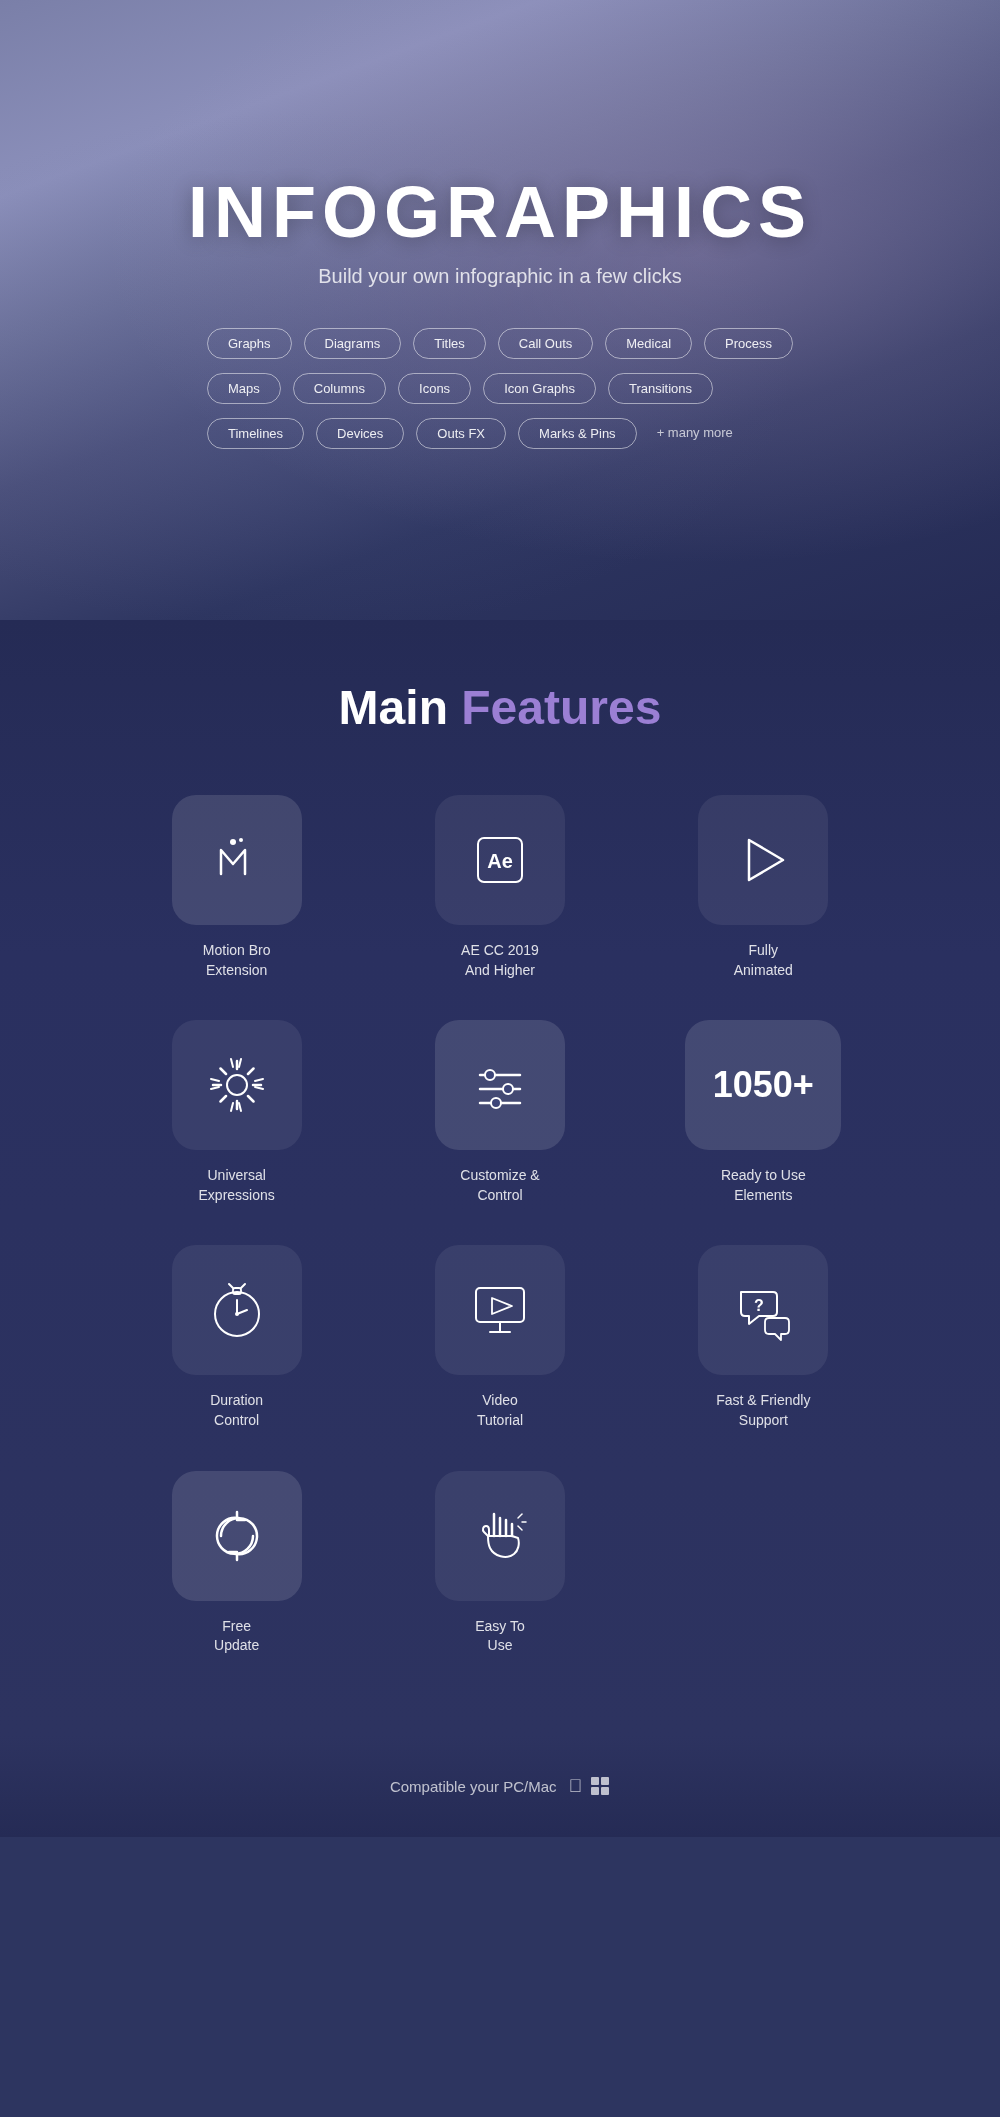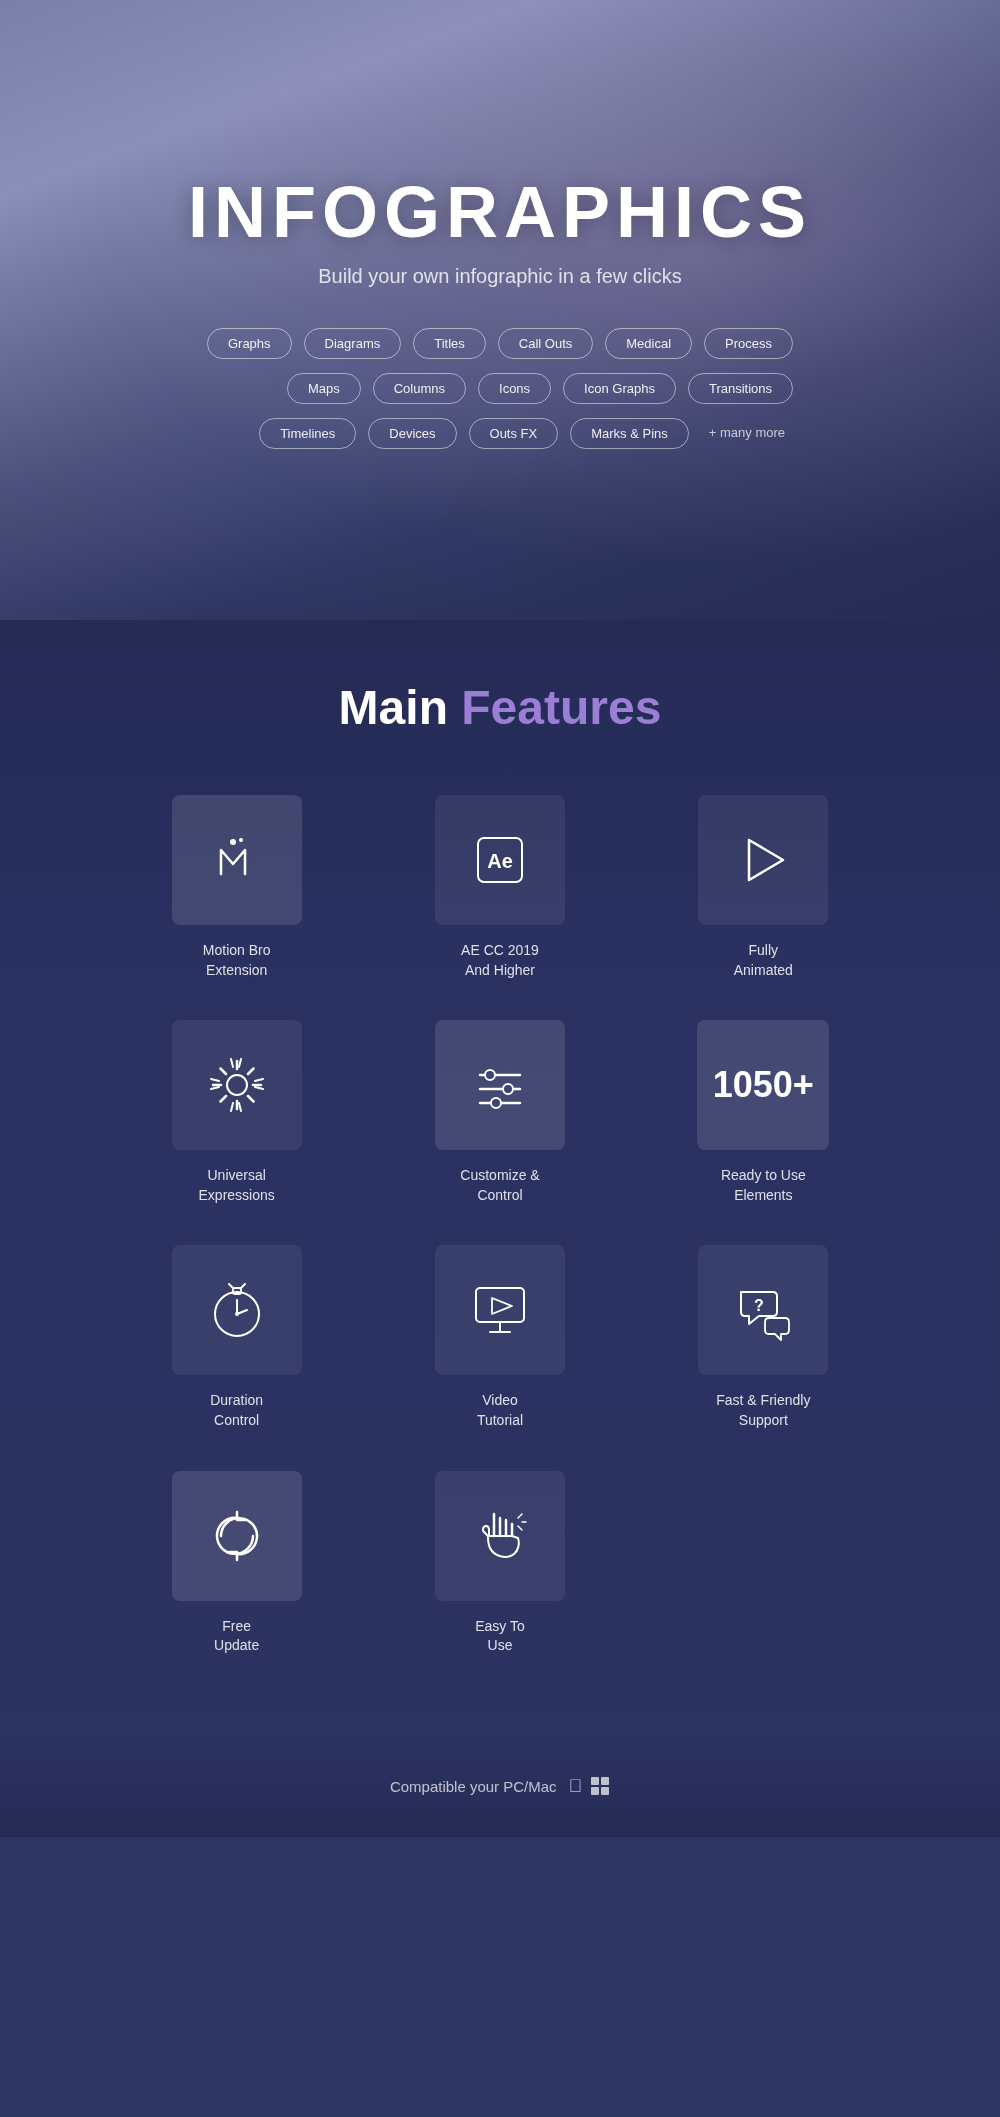--- a/index.html
+++ b/index.html
@@ -52,21 +52,21 @@
       z-index: 1;
     }
 
     
     .tags-section {
       margin-top: 40px;
       position: relative;
       z-index: 1;
       display: flex;
       flex-direction: column;
-      align-items: flex-end;
+      align-items: flex-start;
       gap: 14px;
     }
 
     .tags-row {
       display: flex;
       gap: 12px;
       flex-wrap: wrap;
       justify-content: center;
     }
 
@@ -120,21 +120,21 @@
       display: flex;
       flex-direction: column;
       align-items: center;
       text-align: center;
       gap: 16px;
     }
 
     .feature-icon-box {
       width: 130px;
       height: 130px;
-      border-radius: 8px;
+      border-radius: 24px;
       background: rgba(255,255,255,0.07);
       display: flex;
       align-items: center;
       justify-content: center;
       flex-shrink: 0;
     }
 
     .feature-icon-box.active {
       background: rgba(255,255,255,0.12);
     }
@@ -273,21 +273,21 @@
           <line x1="12" y1="50" x2="52" y2="50" stroke="white" stroke-width="2.5"></line>
           <circle cx="22" cy="22" r="5" fill="#3d4578" stroke="white" stroke-width="2"></circle>
           <circle cx="40" cy="36" r="5" fill="#3d4578" stroke="white" stroke-width="2"></circle>
           <circle cx="28" cy="50" r="5" fill="#3d4578" stroke="white" stroke-width="2"></circle>
         </svg>
       </div>
       <span class="feature-label">Customize &amp;<br>Control</span>
     </div>
 
     <div class="feature-item">
-      <div class="feature-icon-box active" style="width:132px;height:130px;">
+      <div class="feature-icon-box active" style="width:156px;height:130px;">
         <span style="font-size:36px;font-weight:700;color:white;">1050+</span>
       </div>
       <span class="feature-label">Ready to Use<br>Elements</span>
     </div>
 
     <div class="feature-item">
       <div class="feature-icon-box">
         <svg width="64" height="64" viewBox="0 0 64 64">
 
           <circle cx="32" cy="36" r="22" stroke="white" stroke-width="2" fill="none"></circle>

